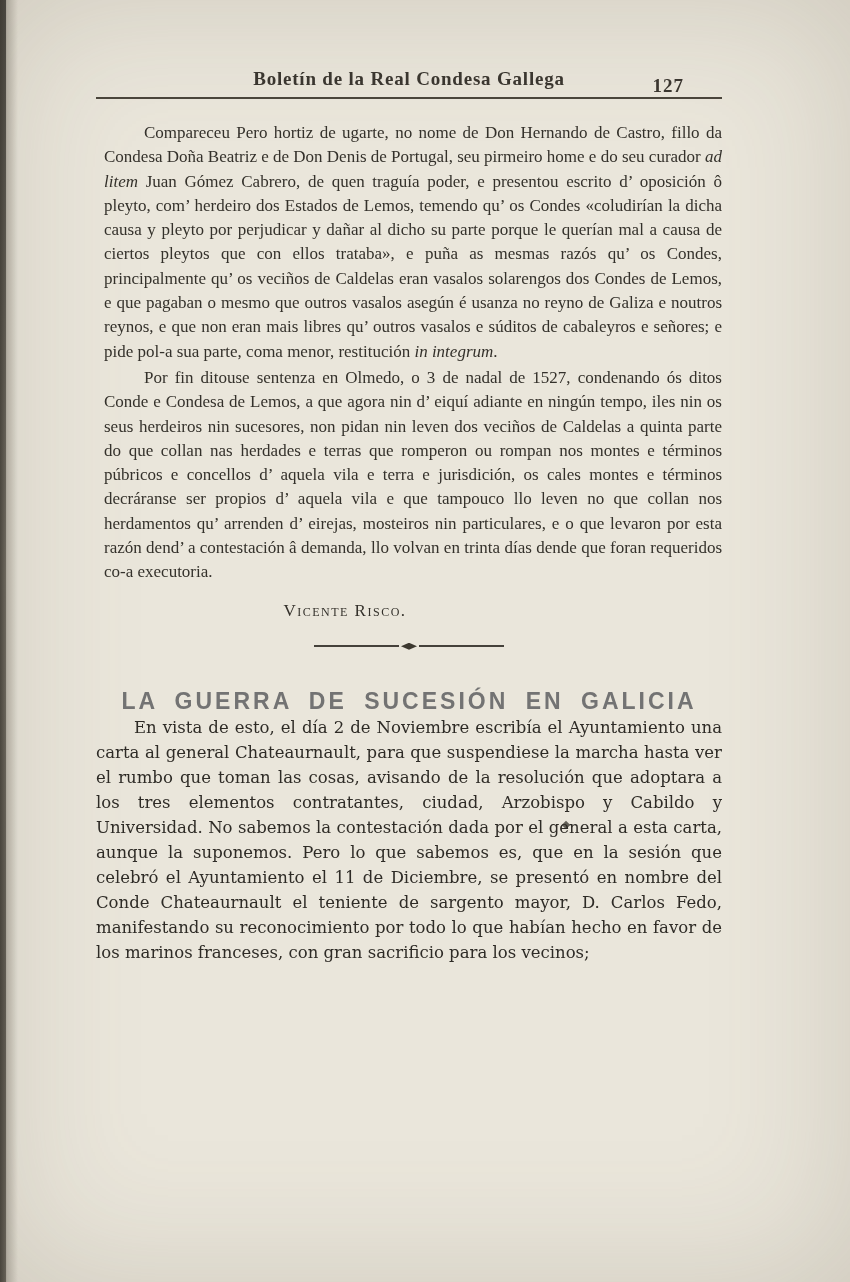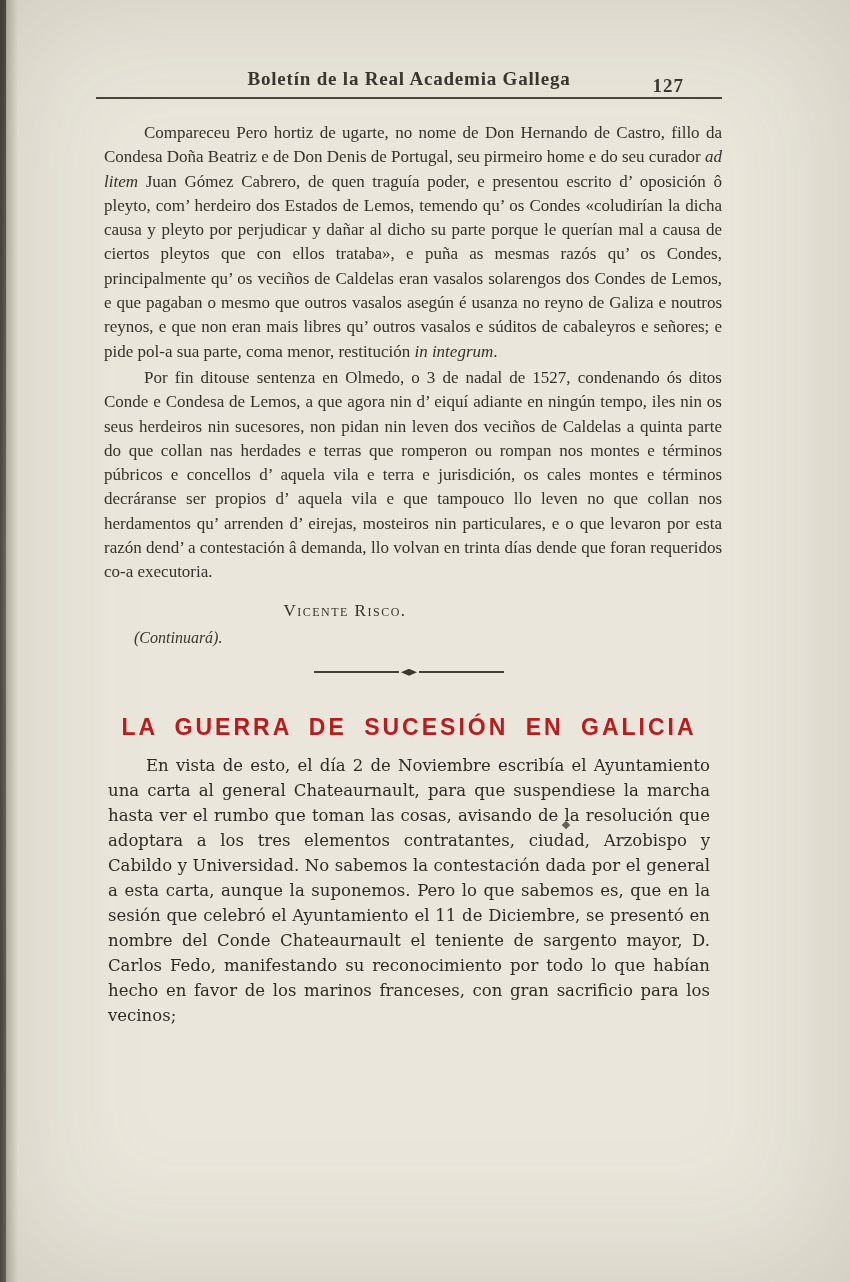--- a/index.html
+++ b/index.html
@@ -105,21 +105,21 @@
     background: #3c382f;
     clip-path: polygon(0 50%, 50% 0, 100% 50%, 50% 100%);
   }
   .article-title {
     font-family: "Liberation Sans", sans-serif;
     font-weight: bold;
     font-size: 23px;
     letter-spacing: 3px;
     word-spacing: 8px;
     text-align: center;
-    color: #b91c1c;
+    color: #737373;
     margin: 38px 0 0 0;
   }
   .ink-speck {
     position: absolute;
     left: 563px;
     top: 822px;
     width: 6px;
     height: 6px;
     background: #4a463e;
     transform: rotate(45deg);
@@ -134,50 +134,49 @@
     text-align: center;
     color: #34302a;
     margin: 26px 0 20px 0;
   }
   .para-bold-face {
     font-family: "DejaVu Serif", serif;
     font-size: 16.5px;
     line-height: 1.52;
     text-align: justify;
     text-indent: 38px;
-    margin: 12px;
+    margin: 0;
     color: #2e2b26;
   }
 </style>
 </head>
 <body>
 
 <div class="page">
 
   <div class="binding-strip"></div>
   <div class="binding-edge"></div>
   <div class="ink-speck"></div>
 
   <div class="content">
 
     <header class="running-head">
-      <span>Boletín de la Real Academia Gallega</span>
+      <span>Boletín de la Real Condesa Gallega</span>
       <span class="page-number">127</span>
     </header>
     <hr class="head-rule">
 
     <p class="para"><span>Compareceu Pero hortiz de ugarte, no nome de Don Hernando de Castro, fillo da Condesa Doña Beatriz e de Don Denis de Portugal, seu pirmeiro home e do seu curador </span><em>ad litem</em><span> Juan Gómez Cabrero, de quen traguía poder, e presentou escrito d’ oposición ô pleyto, com’ herdeiro dos Estados de Lemos, temendo qu’ os Condes «coludirían la dicha causa y pleyto por perjudicar y dañar al dicho su parte porque le querían mal a causa de ciertos pleytos que con ellos trataba», e puña as mesmas razós qu’ os Condes, principalmente qu’ os veciños de Caldelas eran vasalos solarengos dos Condes de Lemos, e que pagaban o mesmo que outros vasalos asegún é usanza no reyno de Galiza e noutros reynos, e que non eran mais libres qu’ outros vasalos e súditos de cabaleyros e señores; e pide pol-a sua parte, coma menor, restitución </span><em>in integrum</em><span>.</span></p>
 
     <p class="para">Por fin ditouse sentenza en Olmedo, o 3 de nadal de 1527, condenando ós ditos Conde e Condesa de Lemos, a que agora nin d’ eiquí adiante en ningún tempo, iles nin os seus herdeiros nin sucesores, non pidan nin leven dos veciños de Caldelas a quinta parte do que collan nas herdades e terras que romperon ou rompan nos montes e términos púbricos e concellos d’ aquela vila e terra e jurisdición, os cales montes e términos decráranse ser propios d’ aquela vila e que tampouco llo leven no que collan nos herdamentos qu’ arrenden d’ eirejas, mosteiros nin particulares, e o que levaron por esta razón dend’ a contestación â demanda, llo volvan en trinta días dende que foran requeridos co-a executoria.</p>
 
     <div class="signature-line">
       <span class="signature">Vicente Risco.</span>
     </div>
 
-    <div class="continuation">(Continuará).</div>
 
     <div class="divider">
       <span class="line"></span>
       <span class="diamond"></span>
       <span class="line"></span>
     </div>
 
     <h1 class="article-title">LA GUERRA DE SUCESIÓN EN GALICIA</h1>
 
 

